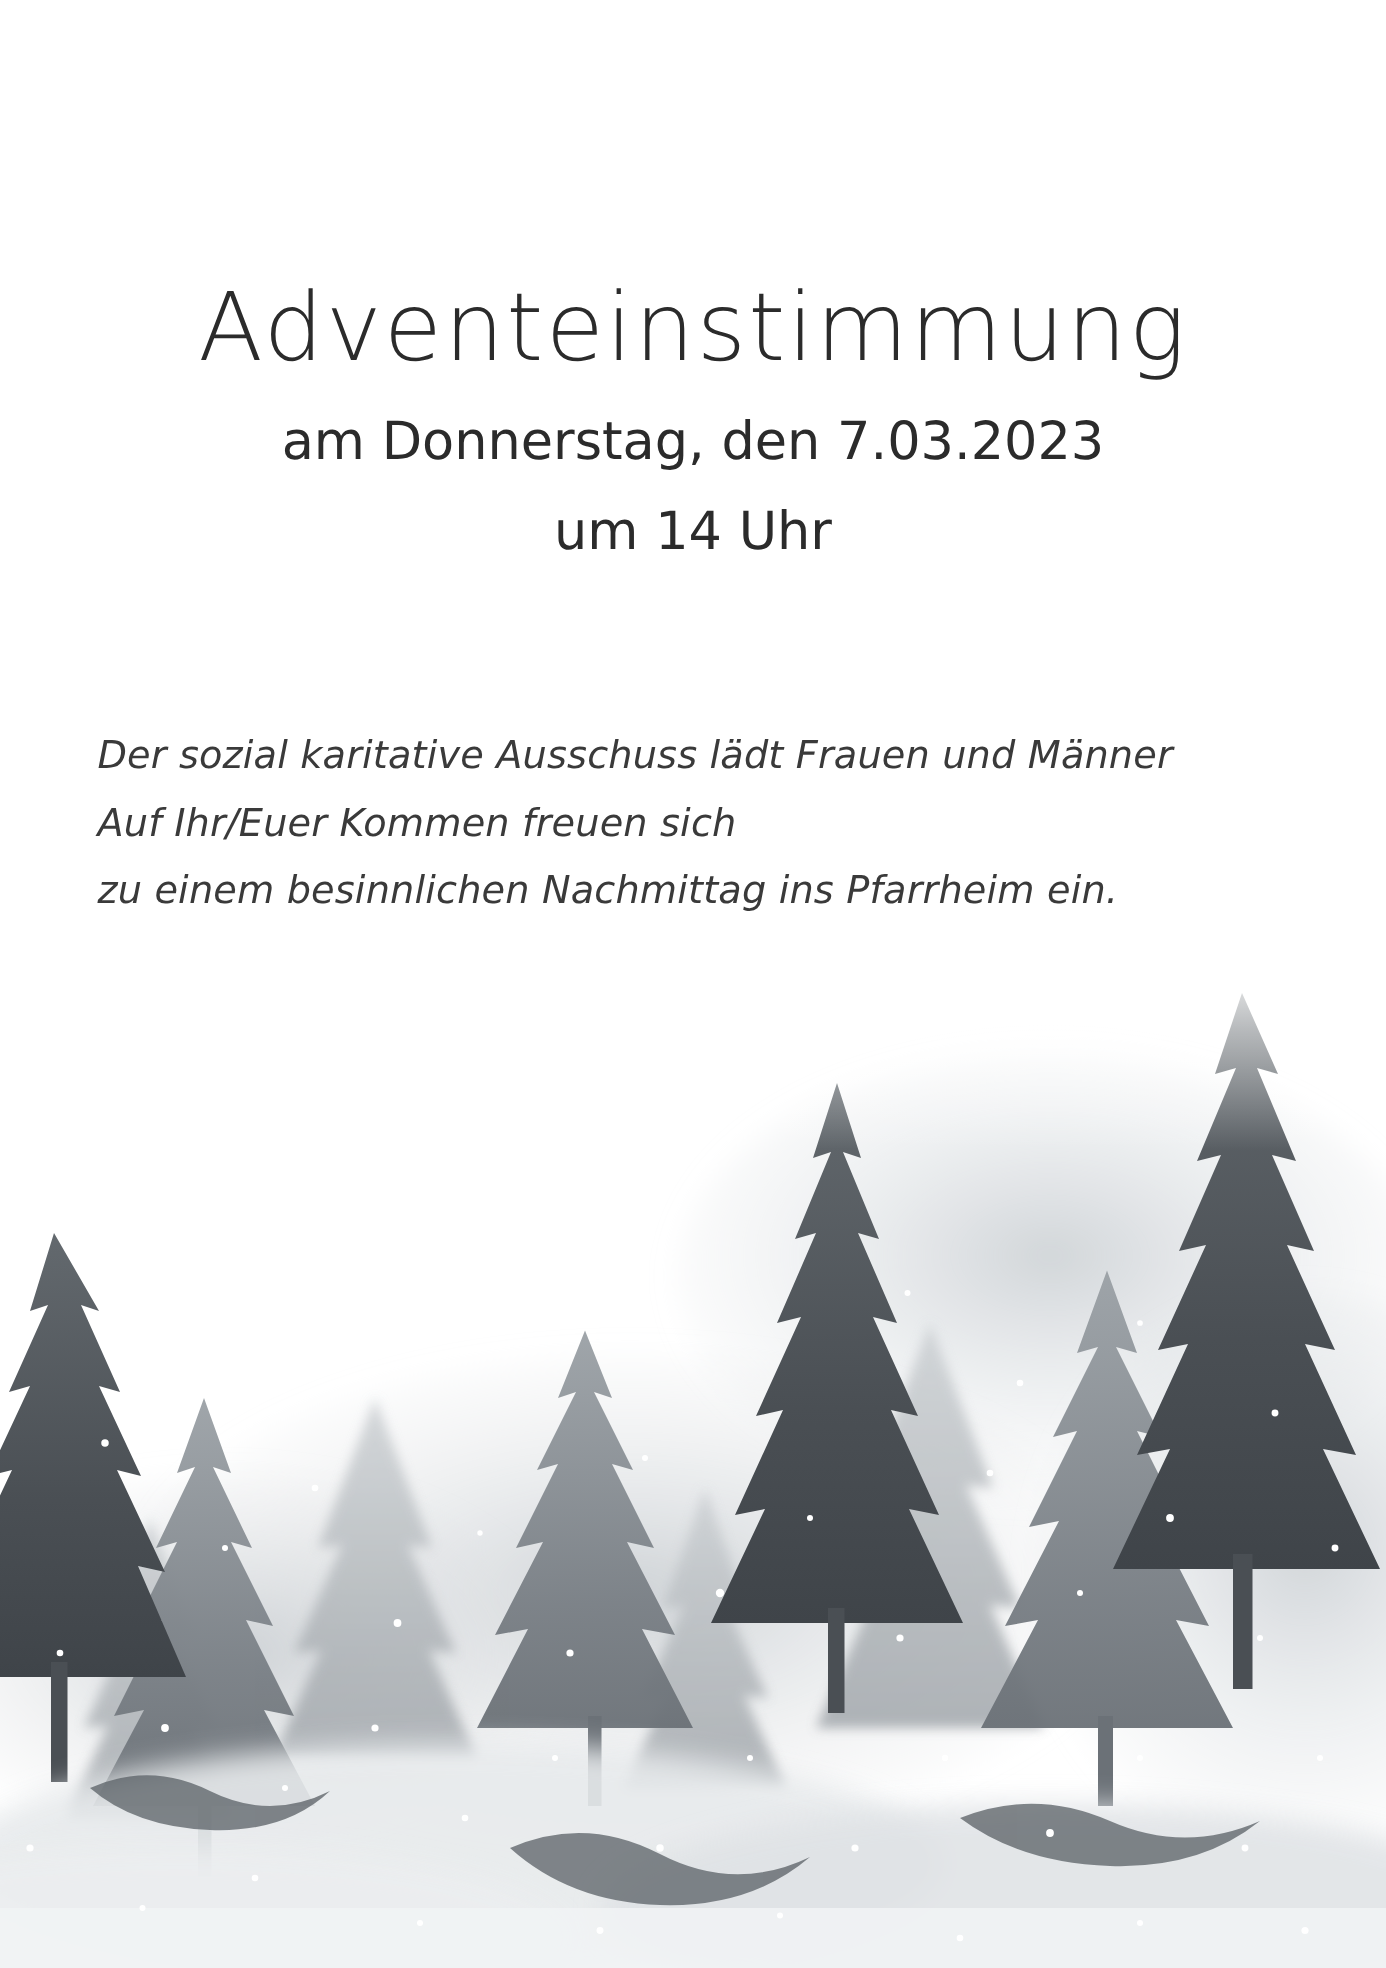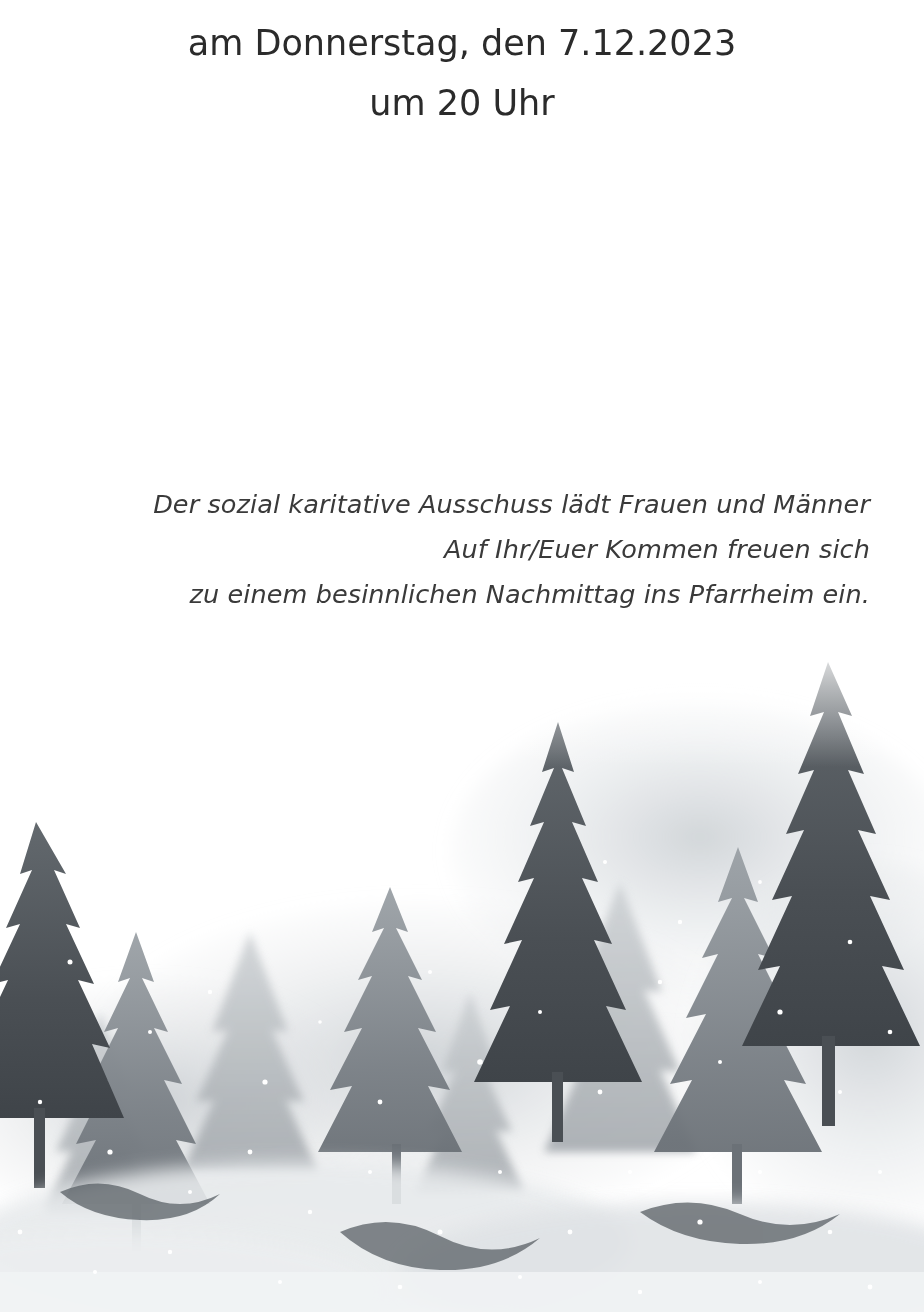--- a/index.html
+++ b/index.html
@@ -65,24 +65,23 @@
     color: #2b2b2b;
     margin: 0;
     padding-top: 18px;
     line-height: 1.2;
   }
 
   .body-block {
     margin: 0;
     padding: 0;
     position: absolute;
-    left: 80px;
+    left: 65px;
     top: 482px;
     width: 790px;
-    text-align: right;
   }
 
   .body-line {
     font-family: "DejaVu Sans", sans-serif;
     font-style: italic;
     font-weight: 400;
     font-size: 25.5px;
     letter-spacing: 0.1px;
     color: #3a3a3a;
     line-height: 45px;
@@ -249,22 +248,23 @@
           <circle cx="870" cy="655" r="2.4"></circle>
         <circle cx="605" cy="230" r="2"></circle>
           <circle cx="680" cy="290" r="2.2"></circle>
         <circle cx="760" cy="250" r="1.9"></circle>
           <circle cx="850" cy="310" r="2.3"></circle>
       </g>
     </svg>
   </div>
 
   <div class="text-block">
-    <p class="subtitle-1">am Donnerstag, den 7.12.2023</p>
-    <p class="subtitle-2">um 20 Uhr</p>
+    <h1 class="title">Adventeinstimmung</h1>
+    <p class="subtitle-1">am Donnerstag, den 7.03.2023</p>
+    <p class="subtitle-2">um 14 Uhr</p>
 
     <div class="body-block">
       <div class="body-line">Der sozial karitative Ausschuss lädt Frauen und Männer</div>
       <div class="body-line">Auf Ihr/Euer Kommen freuen sich</div>
       <div class="body-line">zu einem besinnlichen Nachmittag ins Pfarrheim ein.</div>
     </div>
   </div>
 
 </div>
 

